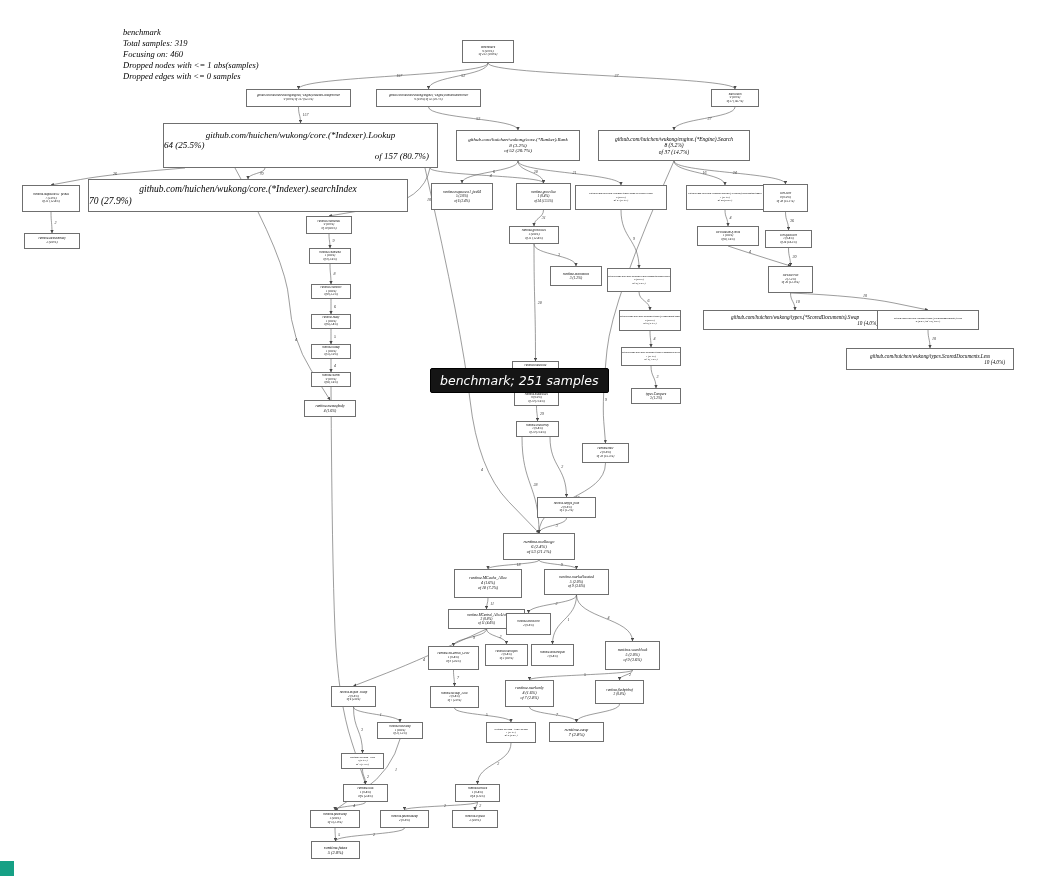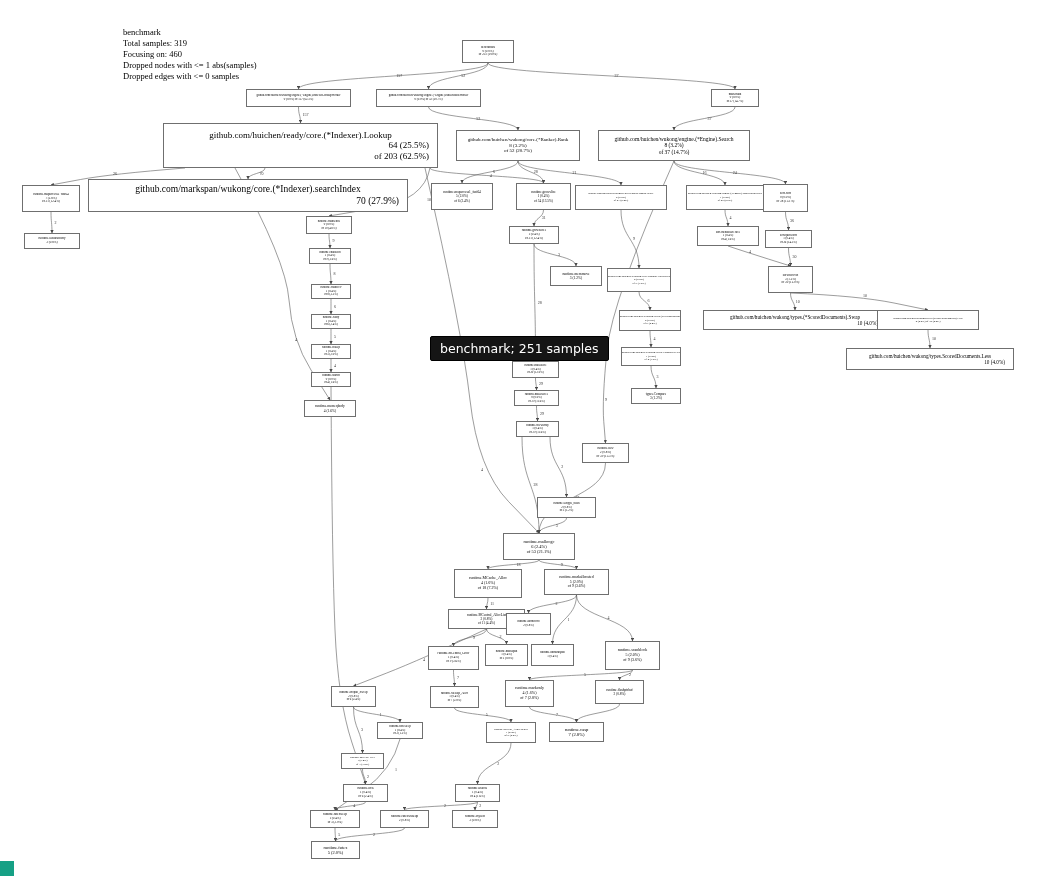--- a/index.html
+++ b/index.html
@@ -1,17 +1,17 @@
 <!DOCTYPE html>
 <html><head>
 <meta charset="utf-8">
 <style>
   html,body{margin:0;padding:0;background:#ffffff;}
   .canvas{position:relative;width:1044px;height:876px;background:#fff;
-          font-family:"Liberation Serif",serif;overflow:hidden;cursor:default;}
+          font-family:"Liberation Serif",serif;overflow:hidden;cursor:default;font-style:italic;}
   #edge-layer{position:absolute;left:0;top:0;z-index:1;}
   .edge{fill:none;stroke:#5a5a5a;stroke-width:0.6;}
   .elabel{font-size:4px;fill:#333;font-family:"Liberation Serif",serif;}
   .node{position:absolute;border:0.8px solid #6f6f6f;background:#ffffff;z-index:2;
         display:flex;flex-direction:column;justify-content:center;box-sizing:border-box;
         line-height:1.18;color:#000;overflow:hidden;}
   .nl{text-align:center;white-space:nowrap;overflow:hidden;}
   .info{position:absolute;left:123px;top:27px;z-index:3;font-size:8.5px;line-height:1.3;color:#000;}
   .tooltip{position:absolute;left:430px;top:336px;z-index:50;
            font-family:"DejaVu Sans",sans-serif;font-size:12.5px;
@@ -171,21 +171,21 @@
     </svg>
 
   <div class="info">
     <div>benchmark</div>
     <div>Total samples: 319</div>
     <div>Focusing on: 460</div>
     <div>Dropped nodes with &lt;= 1 abs(samples)</div>
     <div>Dropped edges with &lt;= 0 samples</div>
   </div>
 
-  <div class="tooltip" style="background: rgb(21, 21, 21); color: rgb(255, 255, 255);">benchmark; 251 samples</div>
+  <div class="tooltip" style="background: rgb(21, 21, 21); color: rgb(255, 255, 255); margin-top: 32px;">benchmark; 251 samples</div>
 
   <div class="corner" style="background: rgb(22, 160, 133);"></div>
 
 <div class="node" style="left: 462px; top: 40px; width: 52px; height: 23px; font-size: 3.2px;">
       <div class="nl">benchmark</div>
       <div class="nl">0 (0.0%)</div>
       <div class="nl">of 251 (100%)</div>
     </div>
     <div class="node" style="left: 246px; top: 89px; width: 105px; height: 18px; font-size: 3px;">
       <div class="nl">github.com/huichen/wukong/engine.(*Engine).indexerLookupWorker</div>
@@ -194,37 +194,37 @@
     <div class="node" style="left: 376px; top: 89px; width: 105px; height: 18px; font-size: 3px;">
       <div class="nl">github.com/huichen/wukong/engine.(*Engine).rankerRankWorker</div>
       <div class="nl">0 (0.0%) of 52 (20.7%)</div>
     </div>
     <div class="node" style="left: 711px; top: 89px; width: 48px; height: 18px; font-size: 3px;">
       <div class="nl">main.main</div>
       <div class="nl">0 (0.0%)</div>
       <div class="nl">of 37 (14.7%)</div>
     </div>
     <div class="node" style="left: 163px; top: 123px; width: 275px; height: 45px; font-size: 9px;">
-      <div class="nl">github.com/huichen/ready/core.(*Indexer).Lookup</div>
-      <div class="nl" style="text-align: right; padding-right: 8px;">64 (25.5%)</div>
-      <div class="nl" style="text-align: right; padding-right: 8px;">of 203 (62.5%)</div>
+      <div class="nl">github.com/huichen/wukong/core.(*Indexer).Lookup</div>
+      <div class="nl" style="text-align: left; padding-right: 8px;">64 (25.5%)</div>
+      <div class="nl" style="text-align: right; padding-right: 8px;">of 157 (80.7%)</div>
     </div>
     <div class="node" style="left: 456px; top: 130px; width: 124px; height: 31px; font-size: 5px;">
       <div class="nl">github.com/huichen/wukong/core.(*Ranker).Rank</div>
       <div class="nl">8 (3.2%)</div>
       <div class="nl">of 52 (20.7%)</div>
     </div>
     <div class="node" style="left: 598px; top: 130px; width: 152px; height: 31px; font-size: 5.5px;">
       <div class="nl">github.com/huichen/wukong/engine.(*Engine).Search</div>
       <div class="nl">8 (3.2%)</div>
       <div class="nl">of 37 (14.7%)</div>
     </div>
     <div class="node" style="left: 88px; top: 179px; width: 320px; height: 33px; font-size: 9.5px;">
-      <div class="nl">github.com/markspan/wukong/core.(*Indexer).searchIndex</div>
-      <div class="nl" style="text-align: right; padding-right: 8px;">70 (27.9%)</div>
+      <div class="nl">github.com/huichen/wukong/core.(*Indexer).searchIndex</div>
+      <div class="nl" style="text-align: left; padding-right: 8px;">70 (27.9%)</div>
     </div>
     <div class="node" style="left: 22px; top: 185px; width: 58px; height: 27px; font-size: 3.2px;">
       <div class="nl">runtime.mapaccess2_fast64</div>
       <div class="nl">7 (2.8%)</div>
       <div class="nl">of 31 (12.4%)</div>
     </div>
     <div class="node" style="left: 24px; top: 233px; width: 56px; height: 16px; font-size: 3.2px;">
       <div class="nl">runtime.aeshashbody</div>
       <div class="nl">2 (0.8%)</div>
     </div>

